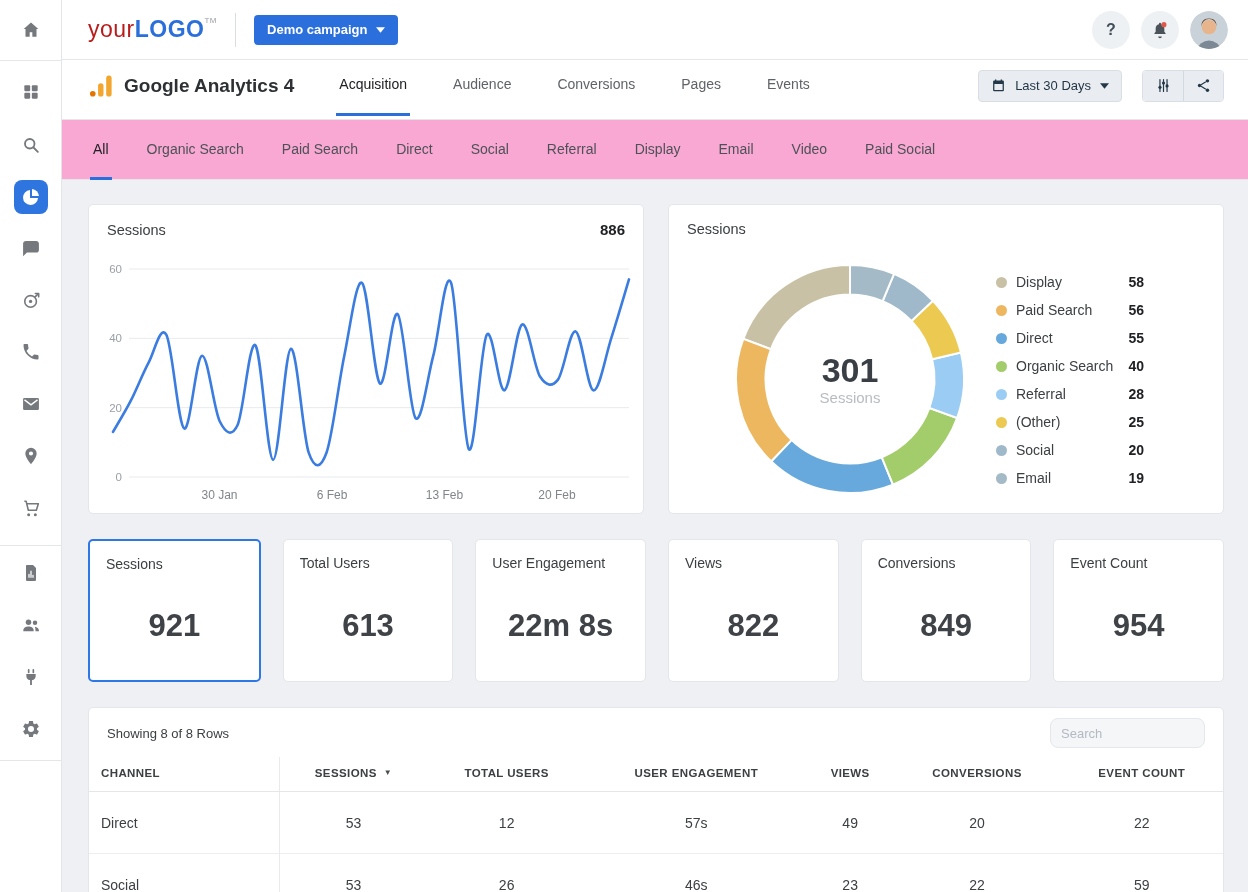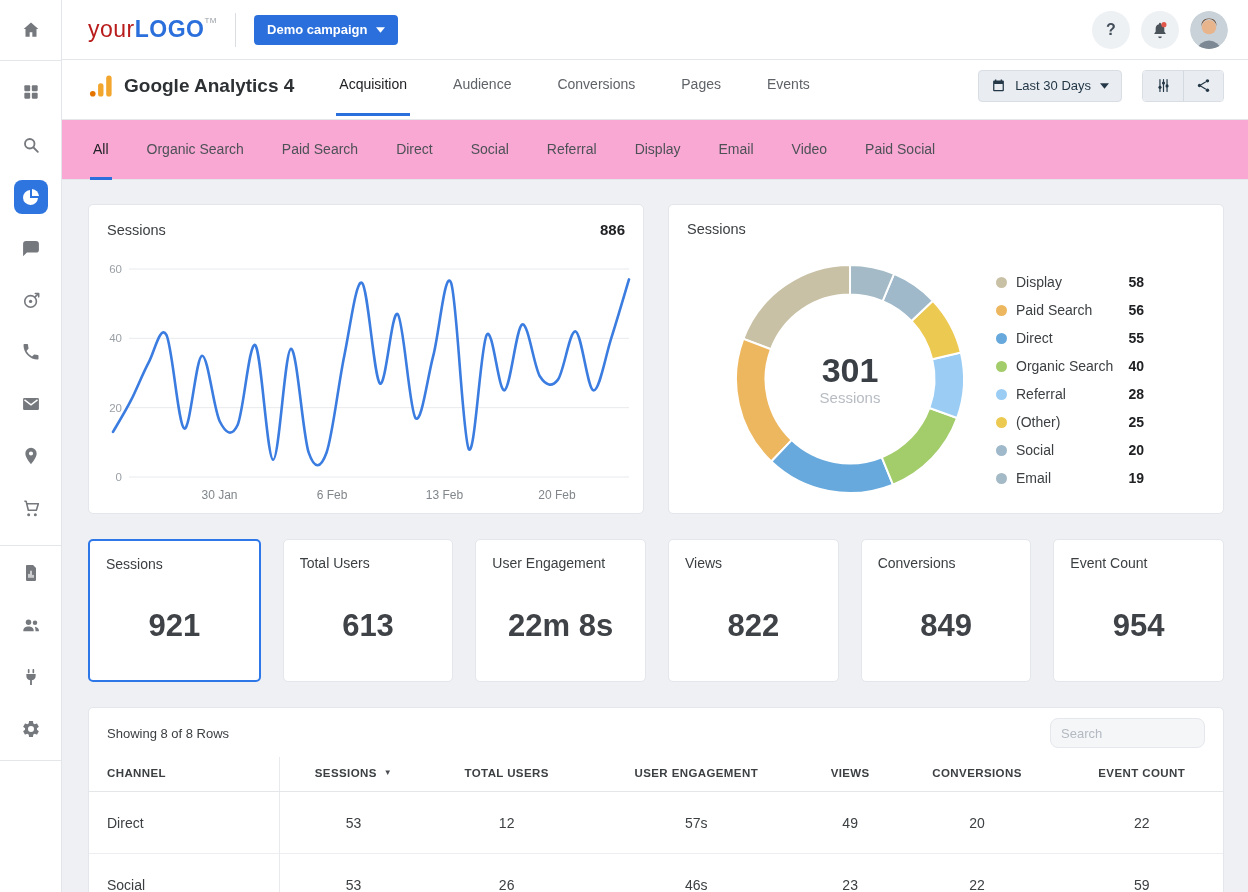--- a/index.html
+++ b/index.html
@@ -88,21 +88,21 @@
 
   .table-card { margin-top:25px; height:240px; overflow:hidden; }
   .table-top { display:flex; align-items:center; justify-content:space-between; padding:10px 18px 9px; }
   .table-summary { font-size:13px; color:#3c4043;text-align:right; }
   .search-input { width:155px; height:30px; background:#f5f6f8; border:1px solid #e4e7ec;
     border-radius:8px; padding:0 10px; font-size:13px; color:#333; font-family:"Liberation Sans",sans-serif; }
   .search-input::placeholder { color:#b4b9c2; }
   table { width:100%; border-collapse:collapse; }
   th { font-size:11.5px; font-weight:700; color:#3c4043; letter-spacing:.4px; padding:10px 8px 12px;
     text-align:center; border-bottom:1px solid #e4e7ea; cursor:pointer; }
-  th:first-child, td:first-child { text-align:left; padding-left:18px; width:190px;
+  th:first-child, td:first-child { text-align:left; padding-left:12px; width:190px;
     border-right:1px solid #e8eaed; }
   td { height:62px; font-size:14px; color:#3c4043; text-align:center; }
   tbody tr + tr td { border-top:1px solid #eceef1; }
   .sort-caret { font-size:8px; color:#4a4d52; margin-left:7px; vertical-align:2px; }
 </style>
 </head>
 <body>
 
 <div class="sidebar" id="sidebar">
     <div class="side-icon" style="top: 13px;">

